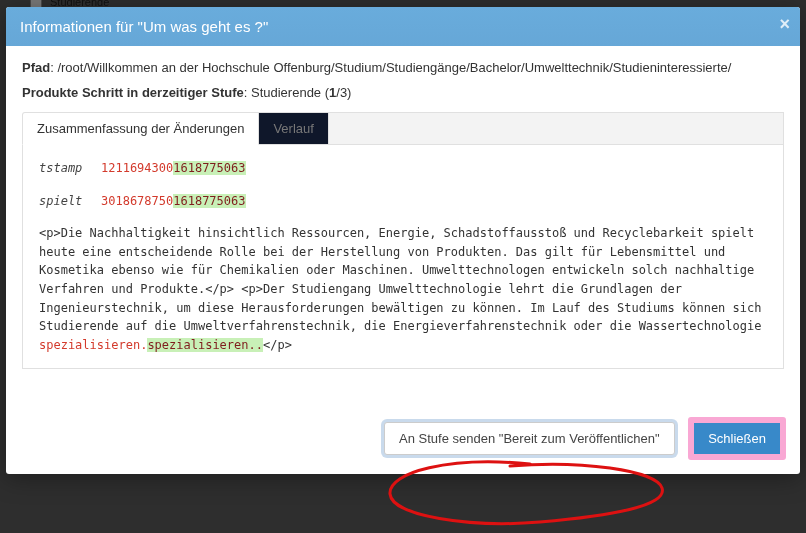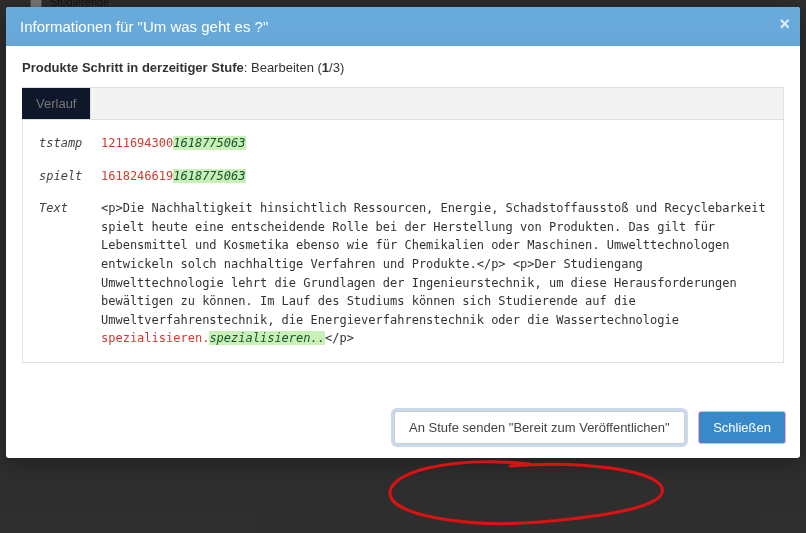--- a/index.html
+++ b/index.html
@@ -118,21 +118,21 @@
     flex: 0 0 62px;
     font-style: italic;
     color: #444;
     font-family: "Lucida Console", Monaco, Consolas, monospace;
   }
   .kval {
     flex: 1;
     word-break: break-word;
   }
   .del { color: #d33a2c; }
-  .ins { background: #c8f0b7; color: #14532d; font-style: italic; }
+  .ins { background: #c8f0b7; color: #7f1d1d; }
   .dlg-footer {
     padding: 10px 14px 14px 14px;
     text-align: right;
     margin-top: 30px;
   }
   .btn {
     display: inline-block;
     padding: 8px 14px;
     font-size: 13px;
     border-radius: 3px;
@@ -141,21 +141,21 @@
     vertical-align: middle;
   }
   .btn-default {
     background: #fff;
     color: #444;
     border: 1px solid #ccc;
     box-shadow: 0 0 0 3px rgba(100,150,200,0.35);
   }
   .btn-primary {
     background: #3889c9;
-    border: 1px solid #f9a8d4;
+    border: 6px solid #f9a8d4;
     color: #fff;
     margin-left: 10px;
   }
   
   .anno {
     position: absolute;
     pointer-events: none;
   }
 </style>
 </head>
@@ -170,48 +170,51 @@
 
 <div class="dialog">
 
   <div class="dlg-header">
     <span>Informationen für "Um was geht es ?"</span>
     <span class="dlg-close">×</span>
   </div>
 
   <div class="dlg-body">
 
-
     <div class="meta-line">
-      <b>Produkte Schritt in derzeitiger Stufe</b><span>: Bearbeiten (</span><b>1</b><span>/3)</span>
+      <b>Pfad</b><span>: /root/Willkommen an der Hochschule Offenburg/Studium/Studiengänge/Bachelor/Umwelttechnik/Studieninteressierte/</span>
+    </div>
+
+    <div class="meta-line">
+      <b>Produkte Schritt in derzeitiger Stufe</b><span>: Studierende (</span><b>1</b><span>/3)</span>
     </div>
 
     <div class="tabs">
+      <div class="tab active">Zusammenfassung der Änderungen</div>
       <div class="tab">Verlauf</div>
       <div class="tabrest"></div>
     </div>
 
     <div class="diff-panel">
 
       <div class="row">
         <div class="klabel">tstamp</div>
         <div class="kval">
           <span class="del">1211694300</span><span class="ins">1618775063</span>
         </div>
       </div>
 
       <div class="row">
         <div class="klabel">spielt</div>
         <div class="kval">
-          <span class="del">1618246619</span><span class="ins">1618775063</span>
+          <span class="del">3018678750</span><span class="ins">1618775063</span>
         </div>
       </div>
 
       <div class="row">
-        <div class="klabel">Text</div>
         <div class="kval">
           <span>&lt;p&gt;Die Nachhaltigkeit hinsichtlich Ressourcen, Energie, Schadstoffausstoß und Recyclebarkeit spielt heute eine entscheidende Rolle bei der Herstellung von Produkten. Das gilt für Lebensmittel und Kosmetika ebenso wie für Chemikalien oder Maschinen. Umwelttechnologen entwickeln solch nachhaltige Verfahren und Produkte.&lt;/p&gt; &lt;p&gt;Der Studiengang Umwelttechnologie lehrt die Grundlagen der Ingenieurstechnik, um diese Herausforderungen bewältigen zu können. Im Lauf des Studiums können sich Studierende auf die Umweltverfahrenstechnik, die Energieverfahrenstechnik oder die Wassertechnologie </span><span class="del">spezialisieren.</span><span class="ins">spezialisieren..</span><span>&lt;/p&gt;</span>
         </div>
       </div>
 
     </div>
 
   </div>
 
   <div class="dlg-footer">

